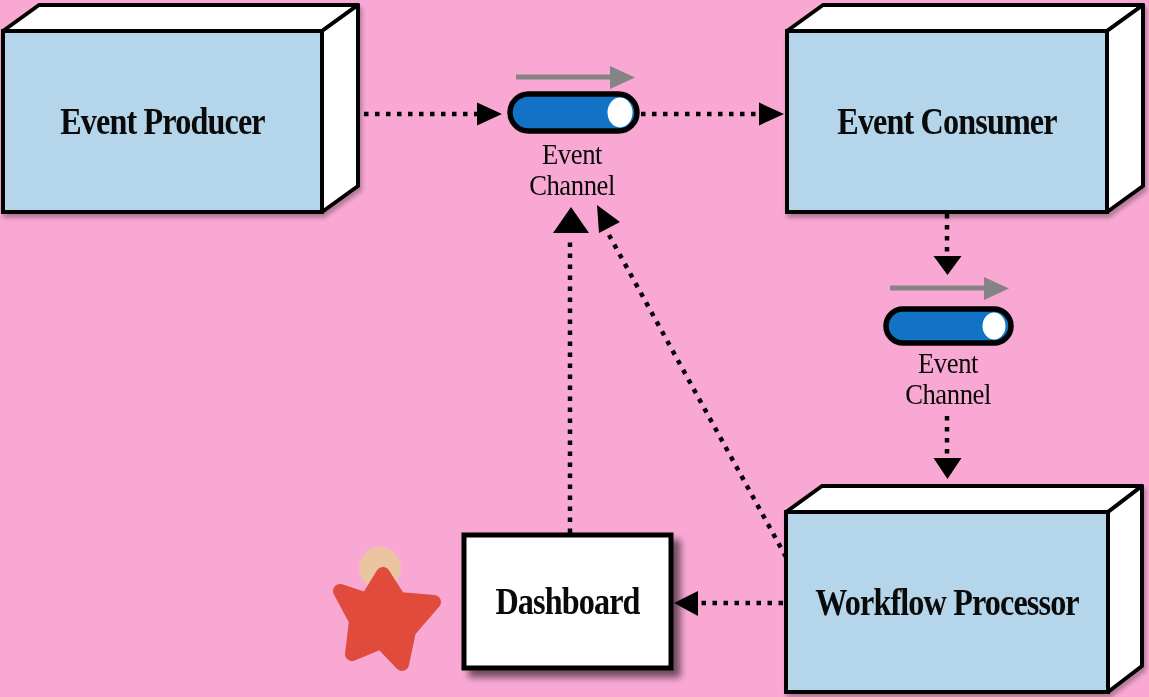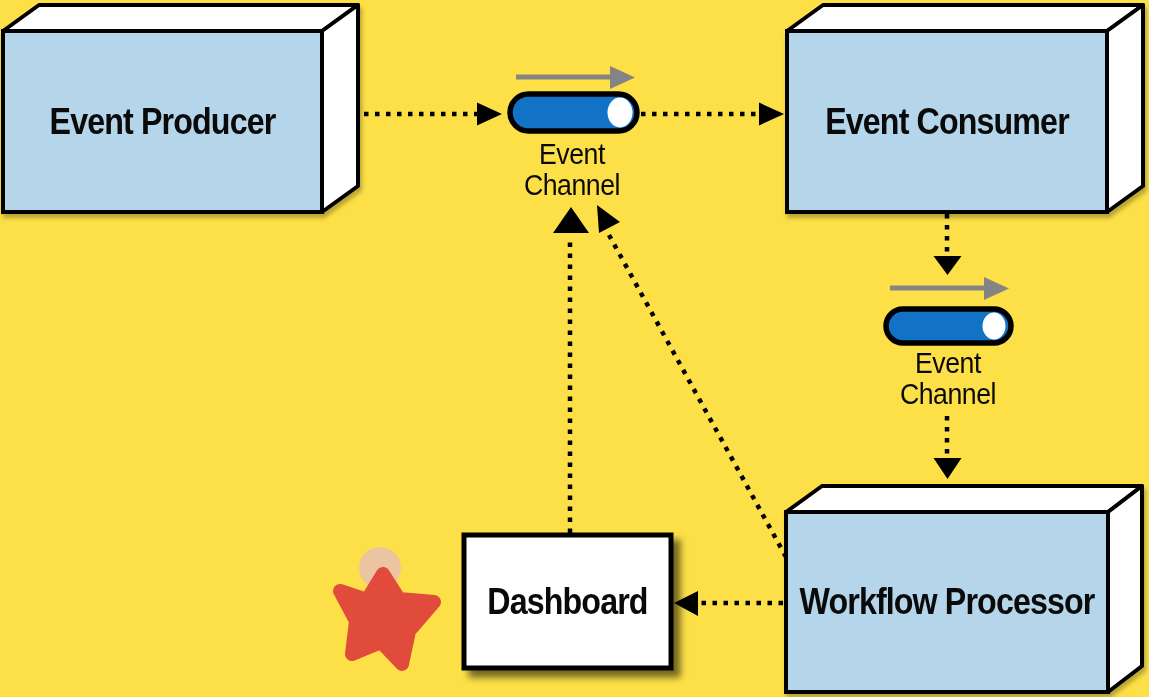--- a/index.html
+++ b/index.html
@@ -4,23 +4,23 @@
 <style>
   html, body {
     margin: 0;
     padding: 0;
     background: #ffffff;
   }
   .canvas {
     position: relative;
     width: 1149px;
     height: 697px;
-    background: #fde047;
+    background: #f9a8d4;
     overflow: hidden;
-    font-family: Liberation Sans, sans-serif;
+    font-family: Liberation Serif, serif;
   }
   .canvas svg {
     position: absolute;
     left: 0;
     top: 0;
   }
   .label {
     position: absolute;
     display: flex;
     align-items: center;

